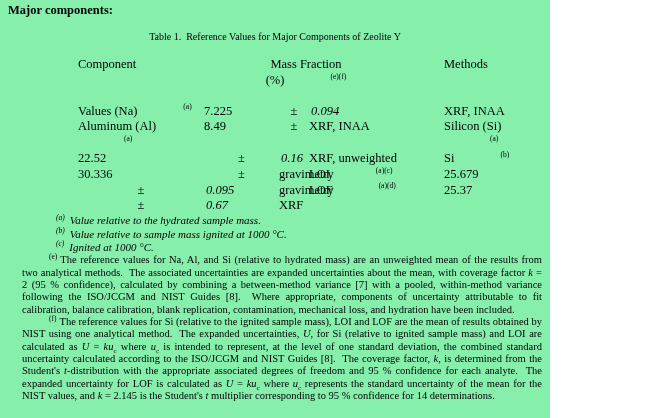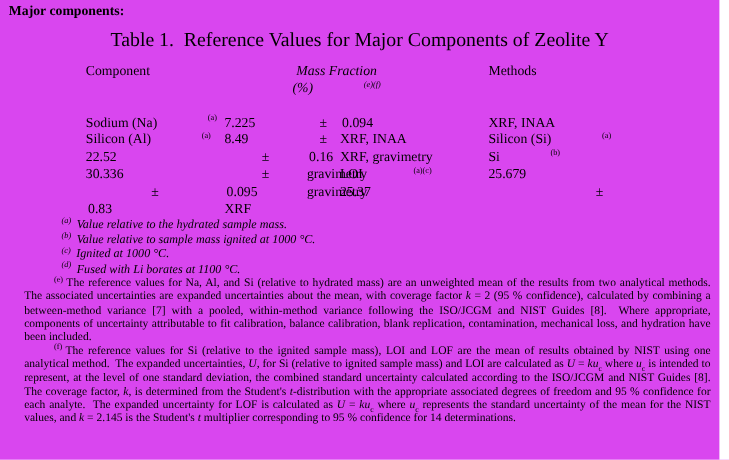--- a/index.html
+++ b/index.html
@@ -3,56 +3,56 @@
 <meta charset="utf-8">
 <style>
   html, body { margin: 0; padding: 0; }
   body {
     width: 663px; height: 418px;
     background: #ffffff;
     overflow: hidden;
   }
   .page {
     box-sizing: border-box;
-    width: 654px; height: 418px;
+    width: 550px; height: 418px;
     padding: 3px 8px 0 8px;
     font-family: "Liberation Serif", "DejaVu Serif", serif;
     color: #000000;
-    background: #d946ef;
+    background: #86efac;
   }
   .section-heading {
     font-size: 12.5px;
     font-weight: 700;
     line-height: 15px;
     margin: 0;
   }
   .table-title {
-    font-size: 18px;
+    font-size: 10px;
     line-height: 15px;
     margin-top: 11px;
     text-align: center;
     white-space: pre;
   }
   .ref-table {
     margin-top: 13px;
     margin-left: 70px;
     font-size: 12.5px;
     line-height: 15.8px;
   }
   .grid {
     display: grid;
     grid-template-columns: 126px 75px 30px 135px auto;
   }
-  .th-mf { grid-column: 2 / 5; text-align: center; padding-right: 36px; font-style: italic; }
+  .th-mf { grid-column: 2 / 5; text-align: center; padding-right: 36px; }
   .th-methods { grid-column: 5; }
   .filler { }
   .spacer { grid-column: 1 / 6; height: 15px; }
   .cell-value { }
   .cell-pm { text-align: center; }
-  .cell-unc { text-align: left; padding-left: 2px; }
+  .cell-unc { text-align: left; padding-left: 2px; font-style: italic; }
   sup { font-size: 7.5px; line-height: 0; padding-left: 46px; }
   sub { font-size: 7px; line-height: 0; }
   .it { font-style: italic; }
   .fn-short-block {
     padding-left: 2px;
     font-size: 11px;
     line-height: 13.4px;
     font-style: italic;
   }
   .fn-short .fnm { margin-right: 5px; }
@@ -81,60 +81,60 @@
       <div>Component</div>
       <div class="th-mf">Mass Fraction</div>
       <div class="th-methods">Methods</div>
 
       <div class="filler"></div>
       <div class="th-mf"><span>(%)</span><sup>(e)(f)</sup></div>
       <div class="filler"></div>
 
       <div class="spacer"></div>
 
-      <div class="cell-comp"><span>Sodium (Na)</span><sup>(a)</sup></div>
+      <div class="cell-comp"><span>Values (Na)</span><sup>(a)</sup></div>
       <div class="cell-value">7.225</div>
       <div class="cell-pm">±</div>
       <div class="cell-unc">0.094</div>
       <div class="cell-methods">XRF, INAA</div>
 
-      <div class="cell-comp"><span>Silicon (Al)</span><sup>(a)</sup></div>
+      <div class="cell-comp"><span>Aluminum (Al)</span><sup>(a)</sup></div>
       <div class="cell-value">8.49</div>
       <div class="cell-pm">±</div>
       <div class="cell-methods">XRF, INAA</div>
 
       <div class="cell-comp"><span>Silicon (Si)</span><sup>(a)</sup></div>
       <div class="cell-value">22.52</div>
       <div class="cell-pm">±</div>
       <div class="cell-unc">0.16</div>
-      <div class="cell-methods">XRF, gravimetry</div>
+      <div class="cell-methods">XRF, unweighted</div>
 
       <div class="cell-comp"><span>Si</span><sup>(b)</sup></div>
       <div class="cell-value">30.336</div>
       <div class="cell-pm">±</div>
       <div class="cell-methods">gravimetry</div>
 
       <div class="cell-comp"><span>LOI</span><sup>(a)(c)</sup></div>
       <div class="cell-value">25.679</div>
       <div class="cell-pm">±</div>
       <div class="cell-unc">0.095</div>
       <div class="cell-methods">gravimetry</div>
 
+      <div class="cell-comp"><span>LOF</span><sup>(a)(d)</sup></div>
       <div class="cell-value">25.37</div>
       <div class="cell-pm">±</div>
-      <div class="cell-unc">0.83</div>
+      <div class="cell-unc">0.67</div>
       <div class="cell-methods">XRF</div>
 
     </div>
   </div>
 
   <div class="fn-short-block">
     <div class="fn-short"><sup class="fnm">(a)</sup><span class="fnt">Value relative to the hydrated sample mass.</span></div>
     <div class="fn-short"><sup class="fnm">(b)</sup><span class="fnt">Value relative to sample mass ignited at 1000 °C.</span></div>
     <div class="fn-short"><sup class="fnm">(c)</sup><span class="fnt">Ignited at 1000 °C.</span></div>
-    <div class="fn-short"><sup class="fnm">(d)</sup><span class="fnt">Fused with Li borates at 1100 °C.</span></div>
   </div>
 
   <div class="fn-long"><sup class="fnm">(e)</sup><span class="fnt"><span>The reference values for Na, Al, and Si (relative to hydrated mass) are an unweighted mean of the results from two analytical methods.  The associated uncertainties are expanded uncertainties about the mean, with coverage factor </span><span class="it">k</span><span> = 2 (95 % confidence), calculated by combining a between-method variance [7] with a pooled, within-method variance following the ISO/JCGM and NIST Guides [8].  Where appropriate, components of uncertainty attributable to fit calibration, balance calibration, blank replication, contamination, mechanical loss, and hydration have been included.</span></span></div>
 
   <div class="fn-long"><sup class="fnm">(f)</sup><span class="fnt"><span>The reference values for Si (relative to the ignited sample mass), LOI and LOF are the mean of results obtained by NIST using one analytical method.  The expanded uncertainties, </span><span class="it">U</span><span>, for Si (relative to ignited sample mass) and LOI are calculated as </span><span class="it">U</span><span> = </span><span class="it">ku</span><sub>c</sub><span> where </span><span class="it">u</span><sub>c</sub><span> is intended to represent, at the level of one standard deviation, the combined standard uncertainty calculated according to the ISO/JCGM and NIST Guides [8].  The coverage factor, </span><span class="it">k</span><span>, is determined from the Student's </span><span class="it">t</span><span>-distribution with the appropriate associated degrees of freedom and 95 % confidence for each analyte.  The expanded uncertainty for LOF is calculated as </span><span class="it">U</span><span> = </span><span class="it">ku</span><sub>c</sub><span> where </span><span class="it">u</span><sub>c</sub><span> represents the standard uncertainty of the mean for the NIST values, and </span><span class="it">k</span><span> = 2.145 is the Student's </span><span class="it">t</span><span> multiplier corresponding to 95 % confidence for 14 determinations.</span></span></div>
 
 </div>
 
 </body></html>

